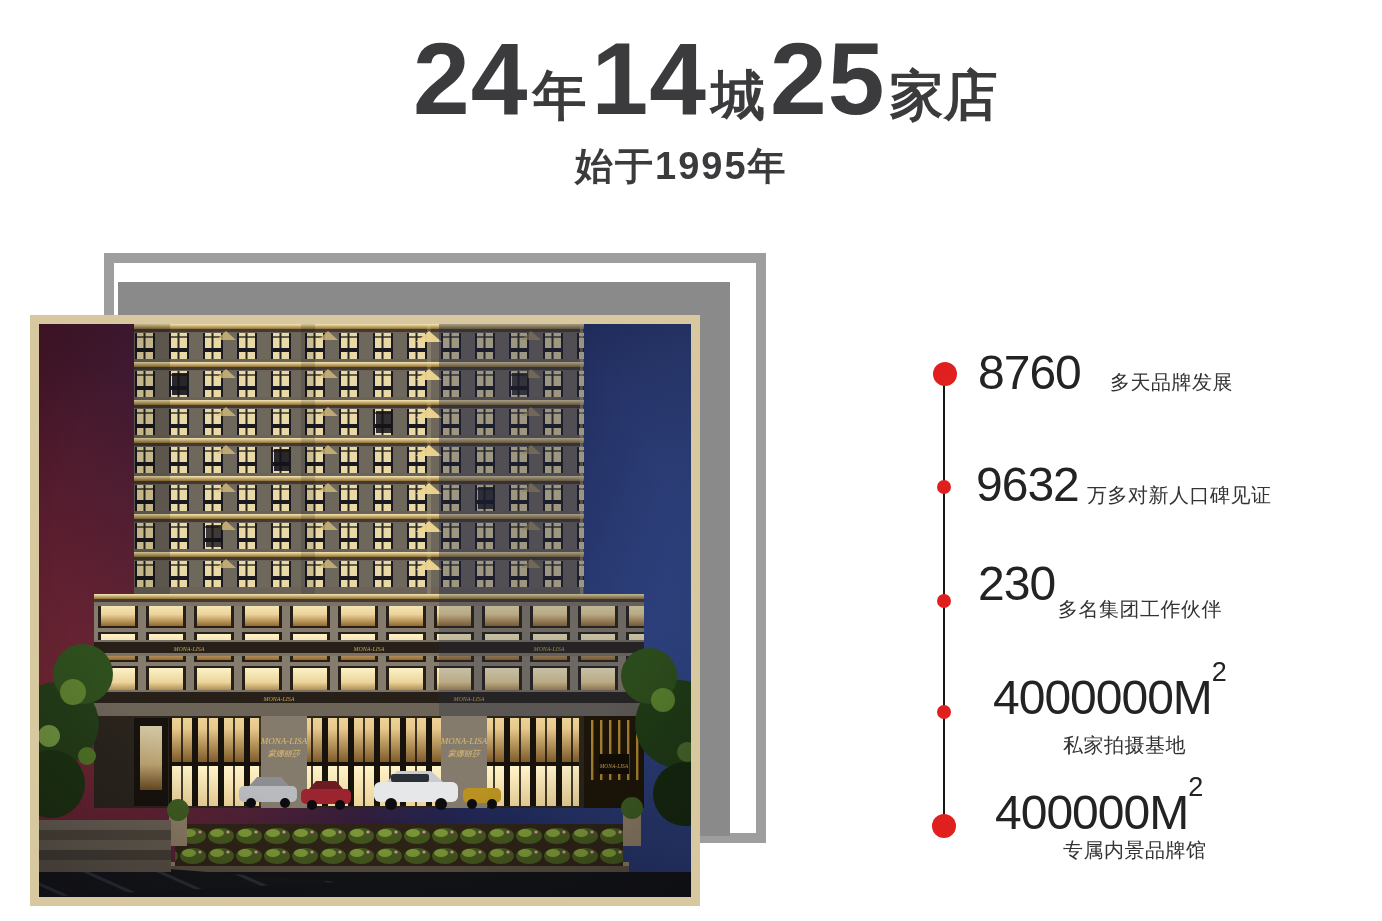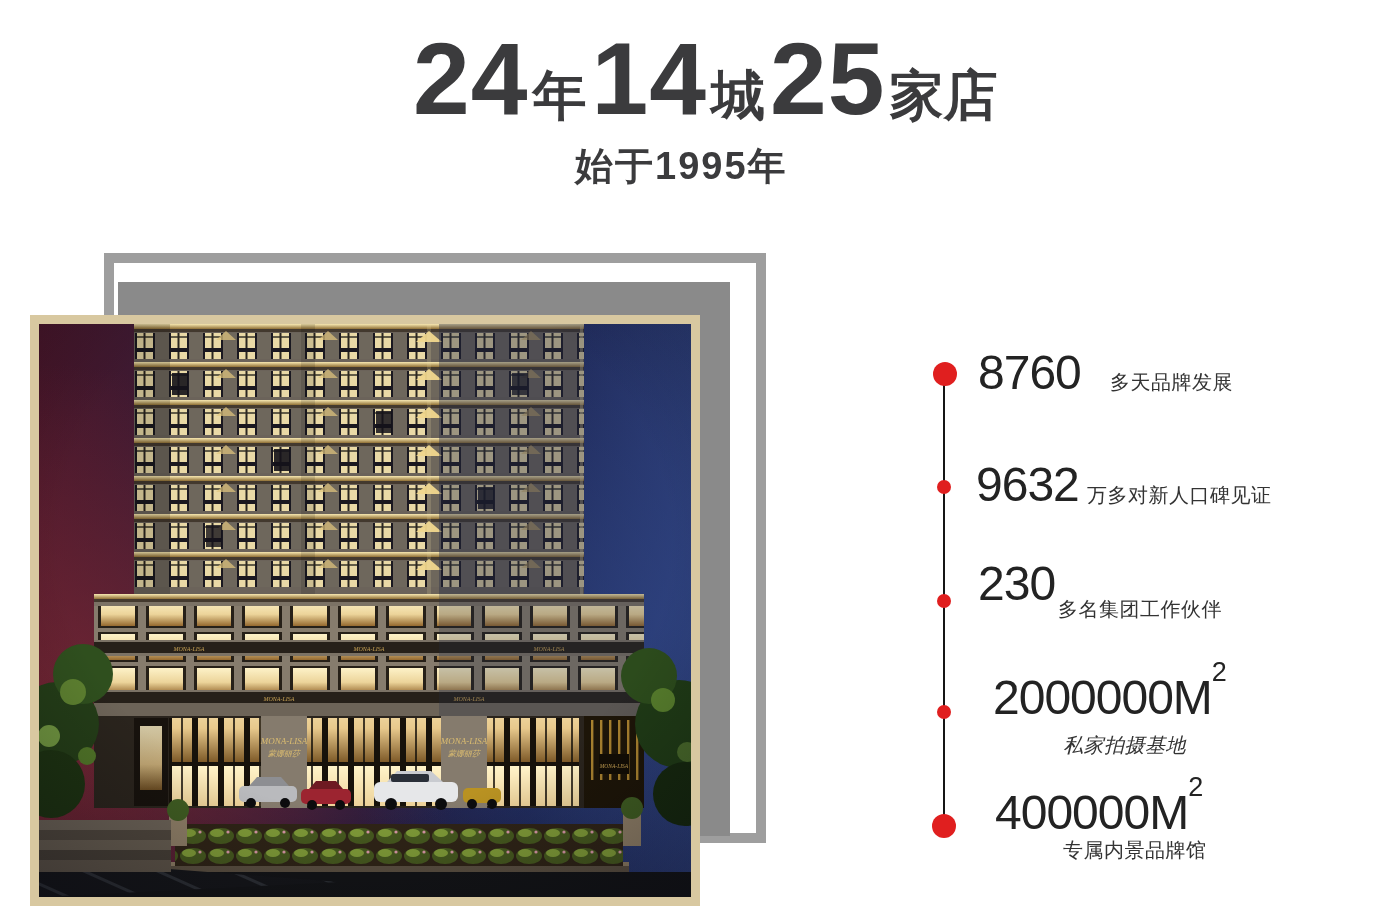--- a/index.html
+++ b/index.html
@@ -44,21 +44,21 @@
   .d5{left:932px;top:814px;}
 
   .stat-value{position:absolute;font-size:48px;font-weight:200;color:var(--num-black);
     letter-spacing:-1px;line-height:1;white-space:nowrap;}
   .stat-value sup{font-size:27px;font-weight:200;position:relative;top:-16px;letter-spacing:0;}
   .stat-label{position:absolute;font-size:20px;font-weight:400;color:var(--label-black);
     letter-spacing:0.5px;line-height:1.1;white-space:nowrap;}
   .v1{left:978px;top:349px;}  .l1{left:1087px;top:371px;margin-left:23px;}
   .v2{left:976px;top:461px;text-align:right;}  .l2{left:1087px;top:484px;}
   .v3{left:978px;top:560px;}  .l3{left:1058px;top:598px;}
-  .v4{left:993px;top:674px;}  .l4{left:1063px;top:734px;font-style:italic;}
+  .v4{left:993px;top:674px;}  .l4{left:1063px;top:734px;}
   .v5{left:995px;top:789px;}  .l5{left:1063px;top:839px;}
 
   .photo-sign{font-family:"Liberation Serif","DejaVu Serif",serif;font-style:italic;}
 </style>
 </head>
 <body>
 
 <div class="page">
 
   <div class="title-line">
@@ -297,20 +297,20 @@
 
     <span class="stat-value v1">8760</span>
     <span class="stat-label l1">多天品牌发展</span>
 
     <span class="stat-value v2">9632</span>
     <span class="stat-label l2">万多对新人口碑见证</span>
 
     <span class="stat-value v3">230</span>
     <span class="stat-label l3">多名集团工作伙伴</span>
 
-    <span class="stat-value v4"><span>2000000M</span><sup>2</sup></span>
+    <span class="stat-value v4"><span>4000000M</span><sup>2</sup></span>
     <span class="stat-label l4">私家拍摄基地</span>
 
     <span class="stat-value v5"><span>400000M</span><sup>2</sup></span>
     <span class="stat-label l5">专属内景品牌馆</span>
   </div>
 
 </div>
 
 </body></html>

